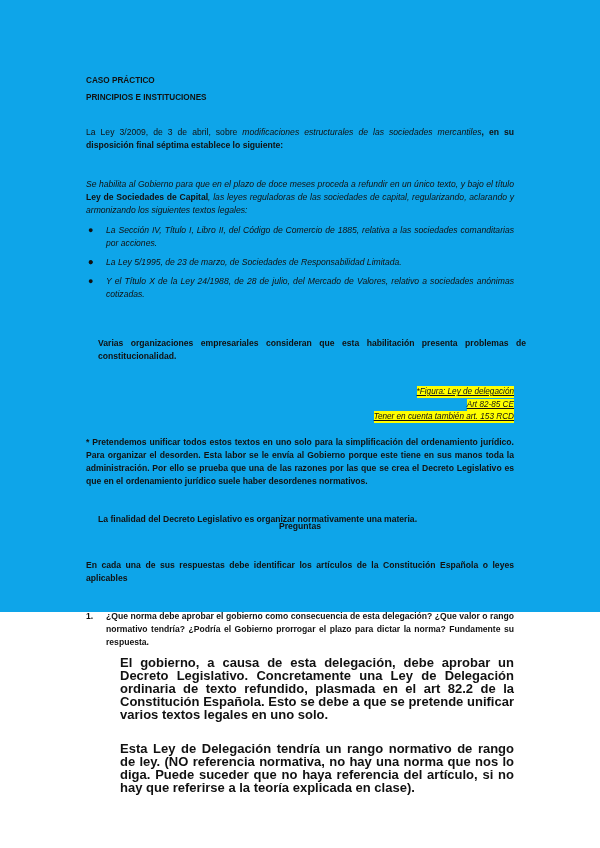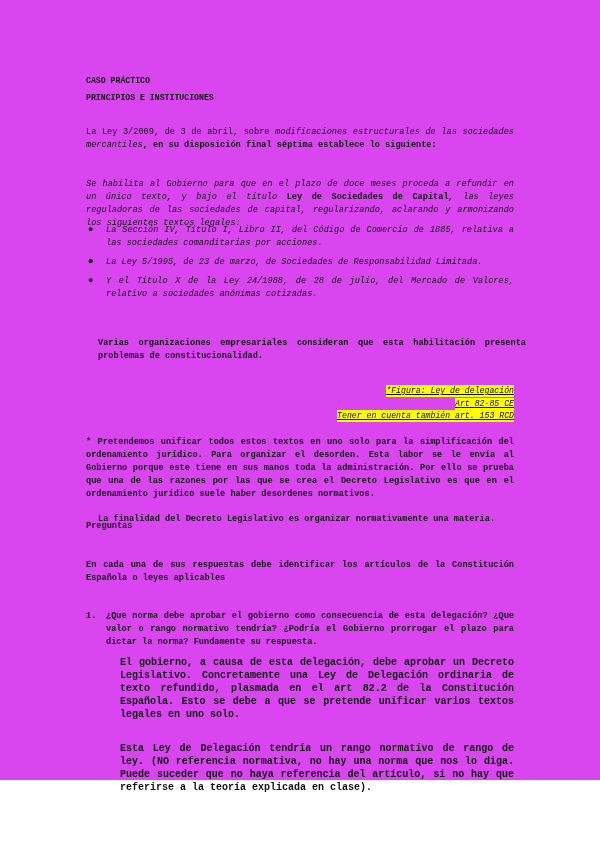--- a/index.html
+++ b/index.html
@@ -1,34 +1,34 @@
 <!DOCTYPE html>
 <html><head>
 <meta charset="utf-8">
 <style>
   html, body { margin:0; padding:0; background:#ffffff; }
   body { width:600px; height:848px; position:relative; overflow:hidden;
          font-family:"Liberation Sans", sans-serif; color:#111; }
-  .page { position:absolute; left:0; top:0; width:600px; height:780px; background:#d946ef;font-family:Liberation Mono, monospace; }
+  .page { position:absolute; left:0; top:0; width:600px; height:612px; background:#0ea5e9; }
   .blk { position:absolute; left:86px; width:428px; font-size:8.6px; line-height:13px; }
   .just { text-align:justify; text-align-last:left; }
   .b { font-weight:bold; }
   .i { font-style:italic; }
   .title { font-weight:bold; font-size:8.2px; }
   .bullets { position:absolute; left:86px; width:428px; margin:0; padding:0; list-style:none; }
   .bullets li { position:relative; padding-left:20px; font-size:8.6px; line-height:13px;
                 font-style:italic; margin-bottom:6px; text-align:justify; text-align-last:left; }
   .bullets li .dot { position:absolute; left:2px; top:0; font-style:normal; font-size:9px; }
   .hl { background:#ffff00; text-decoration:underline; font-style:italic; font-size:8.2px;
         display:inline-block; line-height:12px; }
   .hlines { position:absolute; left:86px; width:428px; }
   .hlines div { height:12.5px; }
   .q { position:absolute; left:106px; width:408px; font-size:8.6px; line-height:13px; }
   .qnum { position:absolute; left:-20px; top:0; font-weight:bold; }
-  .ans { position:absolute; left:120px; width:394px; font-size:10px; line-height:13px; }
+  .ans { position:absolute; left:120px; width:394px; font-size:13px; line-height:13px; }
 </style>
 </head>
 <body>
 
 <div class="page">
 
   <div class="blk title" style="top:74px;">CASO PRÁCTICO</div>
   <div class="blk title" style="top:91px;">PRINCIPIOS E INSTITUCIONES</div>
 
   <div class="blk just" style="top:126px;">
@@ -50,21 +50,21 @@
 
   <div class="hlines" style="top:380px;text-align:right;">
     <div><span class="hl">*Figura: Ley de delegación</span></div>
     <div><span class="hl">Art 82-85 CE</span></div>
     <div><span class="hl">Tener en cuenta también art. 153 RCD</span></div>
   </div>
 
   <div class="blk just b" style="top:436px;">* Pretendemos unificar todos estos textos en uno solo para la simplificación del ordenamiento jurídico. Para organizar el desorden. Esta labor se le envía al Gobierno porque este tiene en sus manos toda la administración. Por ello se prueba que una de las razones por las que se crea el Decreto Legislativo es que en el ordenamiento jurídico suele haber desordenes normativos.</div>
   <div class="blk b" style="top:513px;padding-left:12px;">La finalidad del Decreto Legislativo es organizar normativamente una materia.</div>
 
-  <div class="blk b" style="top:520px;">Preguntas</div>
+  <div class="blk b" style="top:520px;text-align:center;">Preguntas</div>
   <div class="blk just b" style="top:547px;margin-top:12px;">En cada una de sus respuestas debe identificar los artículos de la Constitución Española o leyes aplicables</div>
 
   <div class="q just b" style="top:610px;">
     <span class="qnum">1.</span>
     <span>¿Que norma debe aprobar el gobierno como consecuencia de esta delegación? ¿Que valor o rango normativo tendría? ¿Podría el Gobierno prorrogar el plazo para dictar la norma? Fundamente su respuesta.</span>
   </div>
 
   <div class="ans just b" style="top:656px;">El gobierno, a causa de esta delegación, debe aprobar un Decreto Legislativo. Concretamente una Ley de Delegación ordinaria de texto refundido, plasmada en el art 82.2 de la Constitución Española. Esto se debe a que se pretende unificar varios textos legales en uno solo.</div>
   <div class="ans just b" style="top:742px;">Esta Ley de Delegación tendría un rango normativo de rango de ley. (NO referencia normativa, no hay una norma que nos lo diga. Puede suceder que no haya referencia del artículo, si no hay que referirse a la teoría explicada en clase).</div>
 

